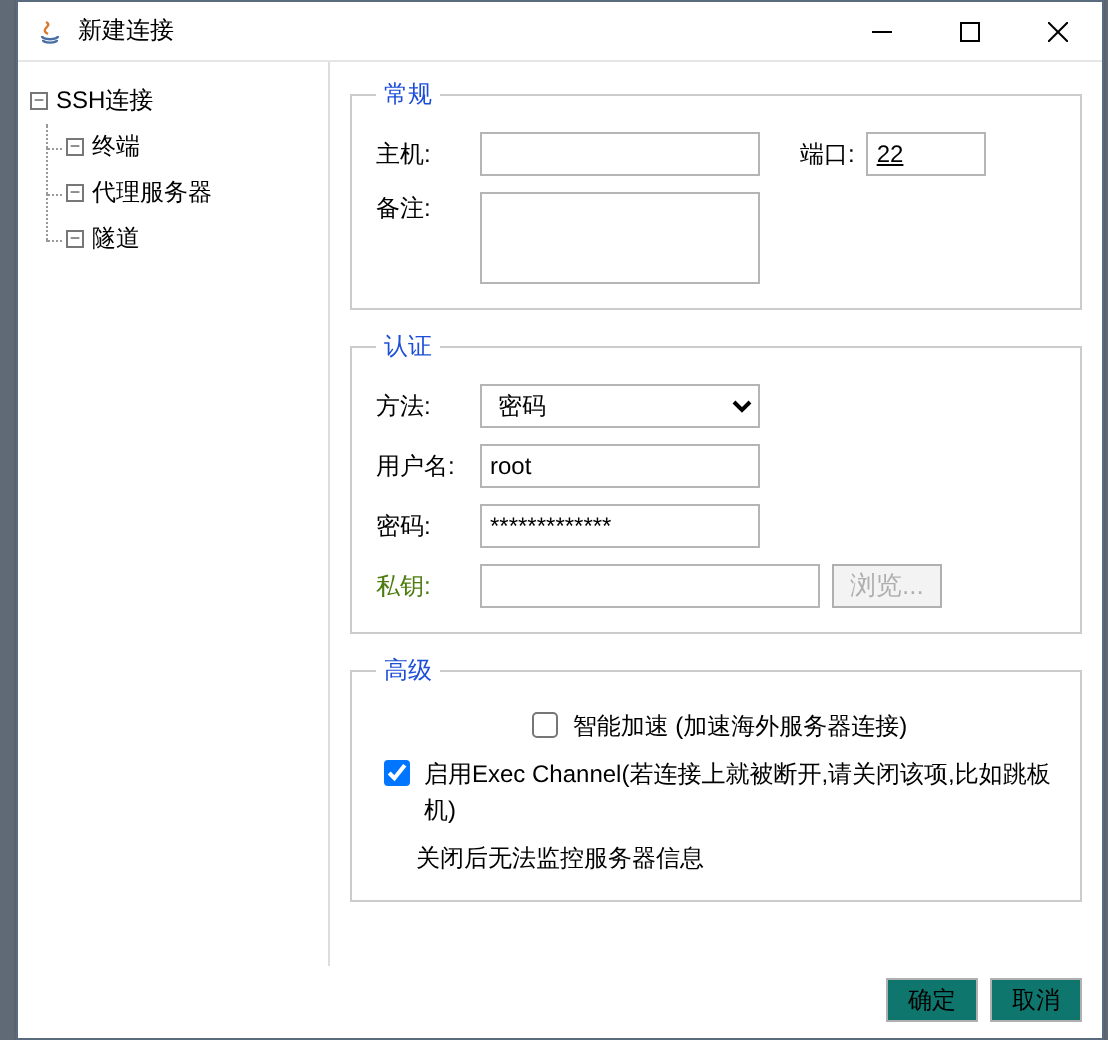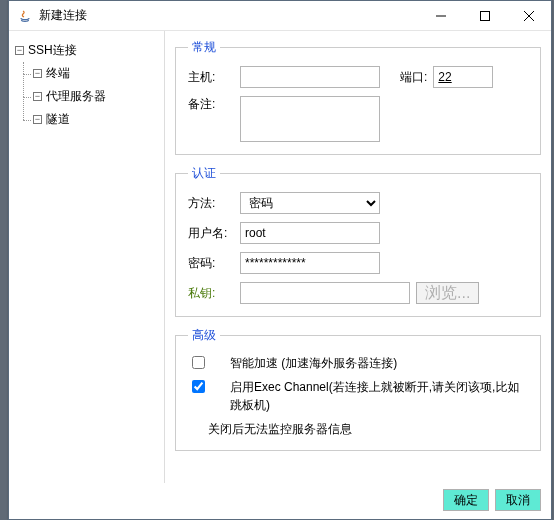--- a/index.html
+++ b/index.html
@@ -87,35 +87,35 @@
   .lbl { width: 46px; color: #000; }
   .lbl.dis { color: #4d7c0f; }
   input[type=text], input[type=password], textarea, select {
     font-family: inherit; font-size: 12px;
     border: 1px solid #b5b5b5; padding: 2px 4px; height: 22px;
     background: #fff; color: #000;
   }
   textarea { height: 46px; resize: none; }
   input[disabled] { background: #fff; color: #888; }
   button.small {
-    font-family: inherit; font-size: 16px;
+    font-family: inherit; font-size: 13px;
     border: 1px solid #b0b0b0; background: #f3f3f3;
     height: 22px; padding: 0 8px;
   }
-  .chk-row { display: flex; align-items: flex-start; gap: 22px; margin-bottom: 6px; }
+  .chk-row { display: flex; align-items: flex-start; gap: 4px; margin-bottom: 6px; justify-content: center; }
   .chk-row input { margin-top: 2px; }
   .chk-text { line-height: 1.5; }
   .sub-note { margin-left: 20px; color: #000; line-height: 1.5; }
   .footer {
     display: flex; justify-content: flex-end; gap: 6px;
     padding: 6px 10px 8px 10px;
   }
   .footer button {
     font-family: inherit; font-size: 12px;
-    border: 1px solid #b0b0b0; background: #5eead4;
+    border: 1px solid #b0b0b0; background: #0f766e;
     height: 22px; padding: 0 10px;
   }
 </style>
 </head>
 <body>
 
 <div class="window">
 
   <div class="titlebar">
     <span class="title-icon">

